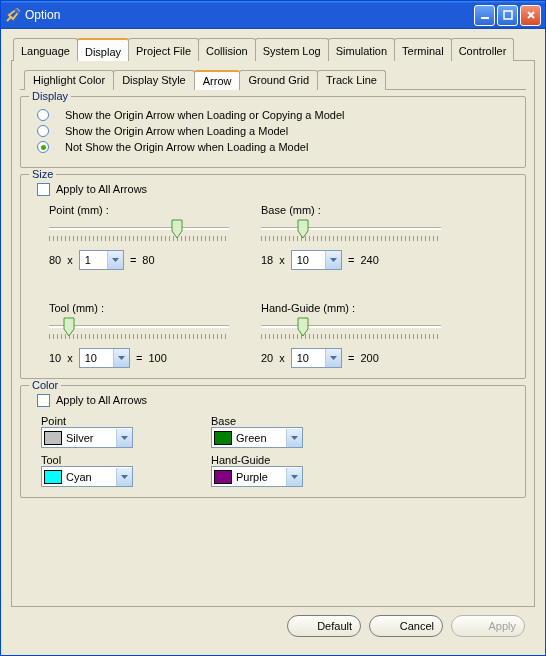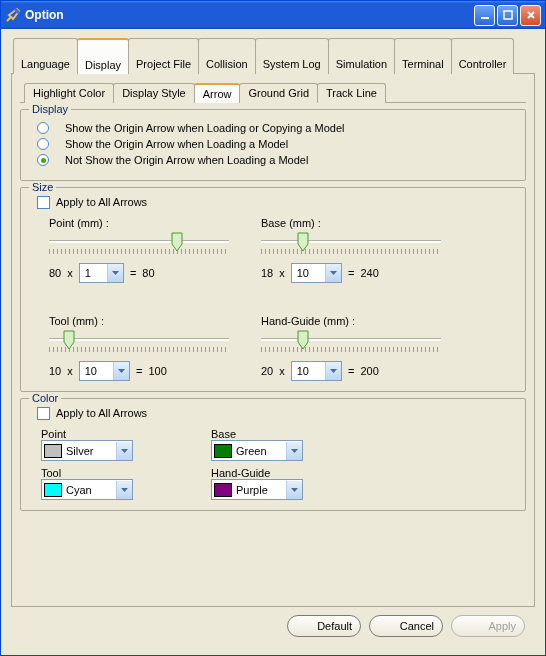--- a/index.html
+++ b/index.html
@@ -1,28 +1,28 @@
 <!DOCTYPE html>
 <html><head>
 <meta charset="utf-8">
 <style>
   * { box-sizing: border-box; font-family: "Tahoma", sans-serif; font-size: 11px; }
   body { margin: 0; background: #fff; }
   .window { width: 546px; height: 656px; border: 1px solid #0046d5; background: #ece9d8; display: flex; flex-direction: column; }
   .titlebar { height: 28px; background: linear-gradient(to bottom, #3c8cf0 0%, #1e5bd8 8%, #1e5bd8 92%, #1646a8 100%); display: flex; align-items: center; padding: 0 4px; }
   .titlebar .icon { width: 16px; height: 16px; margin-right: 4px; position: relative; }
   .titlebar .icon svg { width: 16px; height: 16px; }
-  .titlebar .title { color: #fff; font-weight: bold; font-size: 12px; flex: 1; }
+  .titlebar .title { color: #fff; font-weight: normal; font-size: 12px; flex: 1; }
   .winbtns { display: flex; gap: 2px; }
   .winbtn { width: 21px; height: 21px; border: 1px solid #fff; border-radius: 3px; display: flex; align-items: center; justify-content: center; color: #fff; font-weight: bold; }
   .winbtn.min, .winbtn.max { background: linear-gradient(#6aa6f5,#2b6ad8); }
   .winbtn.close { background: linear-gradient(#f48f7a,#d84d28); }
   .content { flex: 1; padding: 8px 10px 10px 10px; display: flex; flex-direction: column; }
   .tabstrip { display: flex; border-bottom: 1px solid #aca899; padding-left: 2px; gap: 0; }
-  .tab { padding: 19px 7px 3px 7px; border: 1px solid #aca899; border-bottom: none; background: #ece9d8; position: relative; top: 1px; border-top-left-radius: 3px; border-top-right-radius: 3px; margin-right: -1px; white-space: nowrap; cursor: default; }
+  .tab { padding: 6px 7px 3px 7px; border: 1px solid #aca899; border-bottom: none; background: #ece9d8; position: relative; top: 1px; border-top-left-radius: 3px; border-top-right-radius: 3px; margin-right: -1px; white-space: nowrap; cursor: default; }
   .tab.active { background: #fcfcfa; border-top: 2px solid #e8a33d; z-index: 2; }
   .tabbody { flex: 1; border: 1px solid #aca899; border-top: none; background: #ece9d8; padding: 8px 8px 8px 8px; display: flex; flex-direction: column; gap: 6px; }
   .subtabstrip { display: flex; border-bottom: 1px solid #aca899; padding-left: 4px; }
   .subtab { padding: 3px 8px; border: 1px solid #aca899; border-bottom: none; background: #ece9d8; border-top-left-radius: 3px; border-top-right-radius: 3px; margin-right: -1px; position: relative; top: 1px; cursor: default; }
   .subtab.active { background: #fcfcfa; border-top: 2px solid #e8a33d; z-index: 2; }
   .group { border: 1px solid #aca899; border-radius: 2px; padding: 8px 10px 10px 10px; position: relative; }
   .group-label { position: absolute; top: -7px; left: 8px; background: #ece9d8; padding: 0 3px; color: #0a246a; }
   .radio-row { display: flex; align-items: center; gap: 16px; margin: 4px 0 4px 6px; }
   .radio { width: 12px; height: 12px; border: 1px solid #5186bf; border-radius: 50%; display: inline-flex; align-items: center; justify-content: center; background: #fff; flex: none; }
   .radio.checked::after { content: ""; width: 5px; height: 5px; background: #3bb000; border-radius: 50%; }

